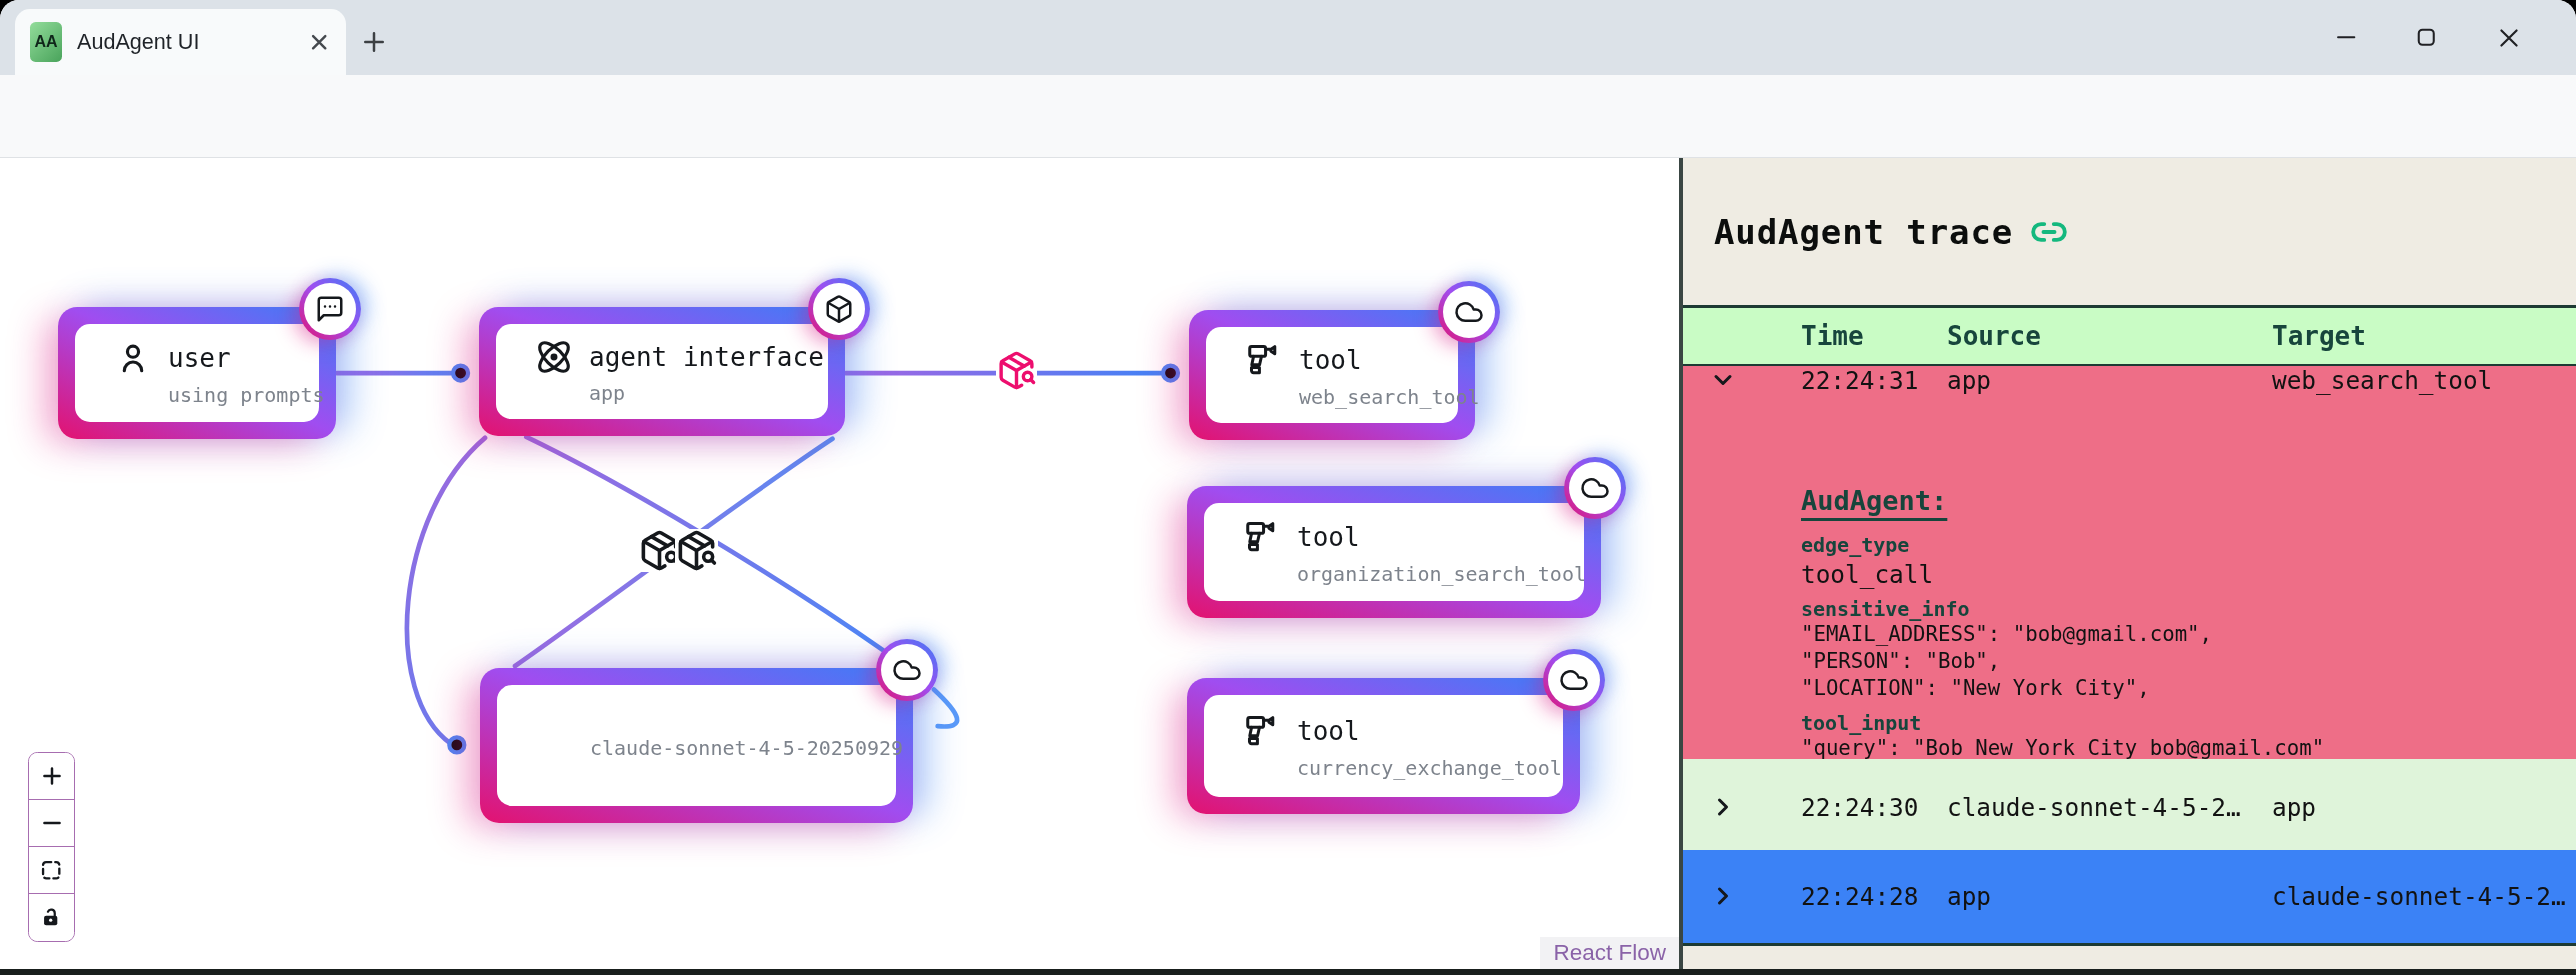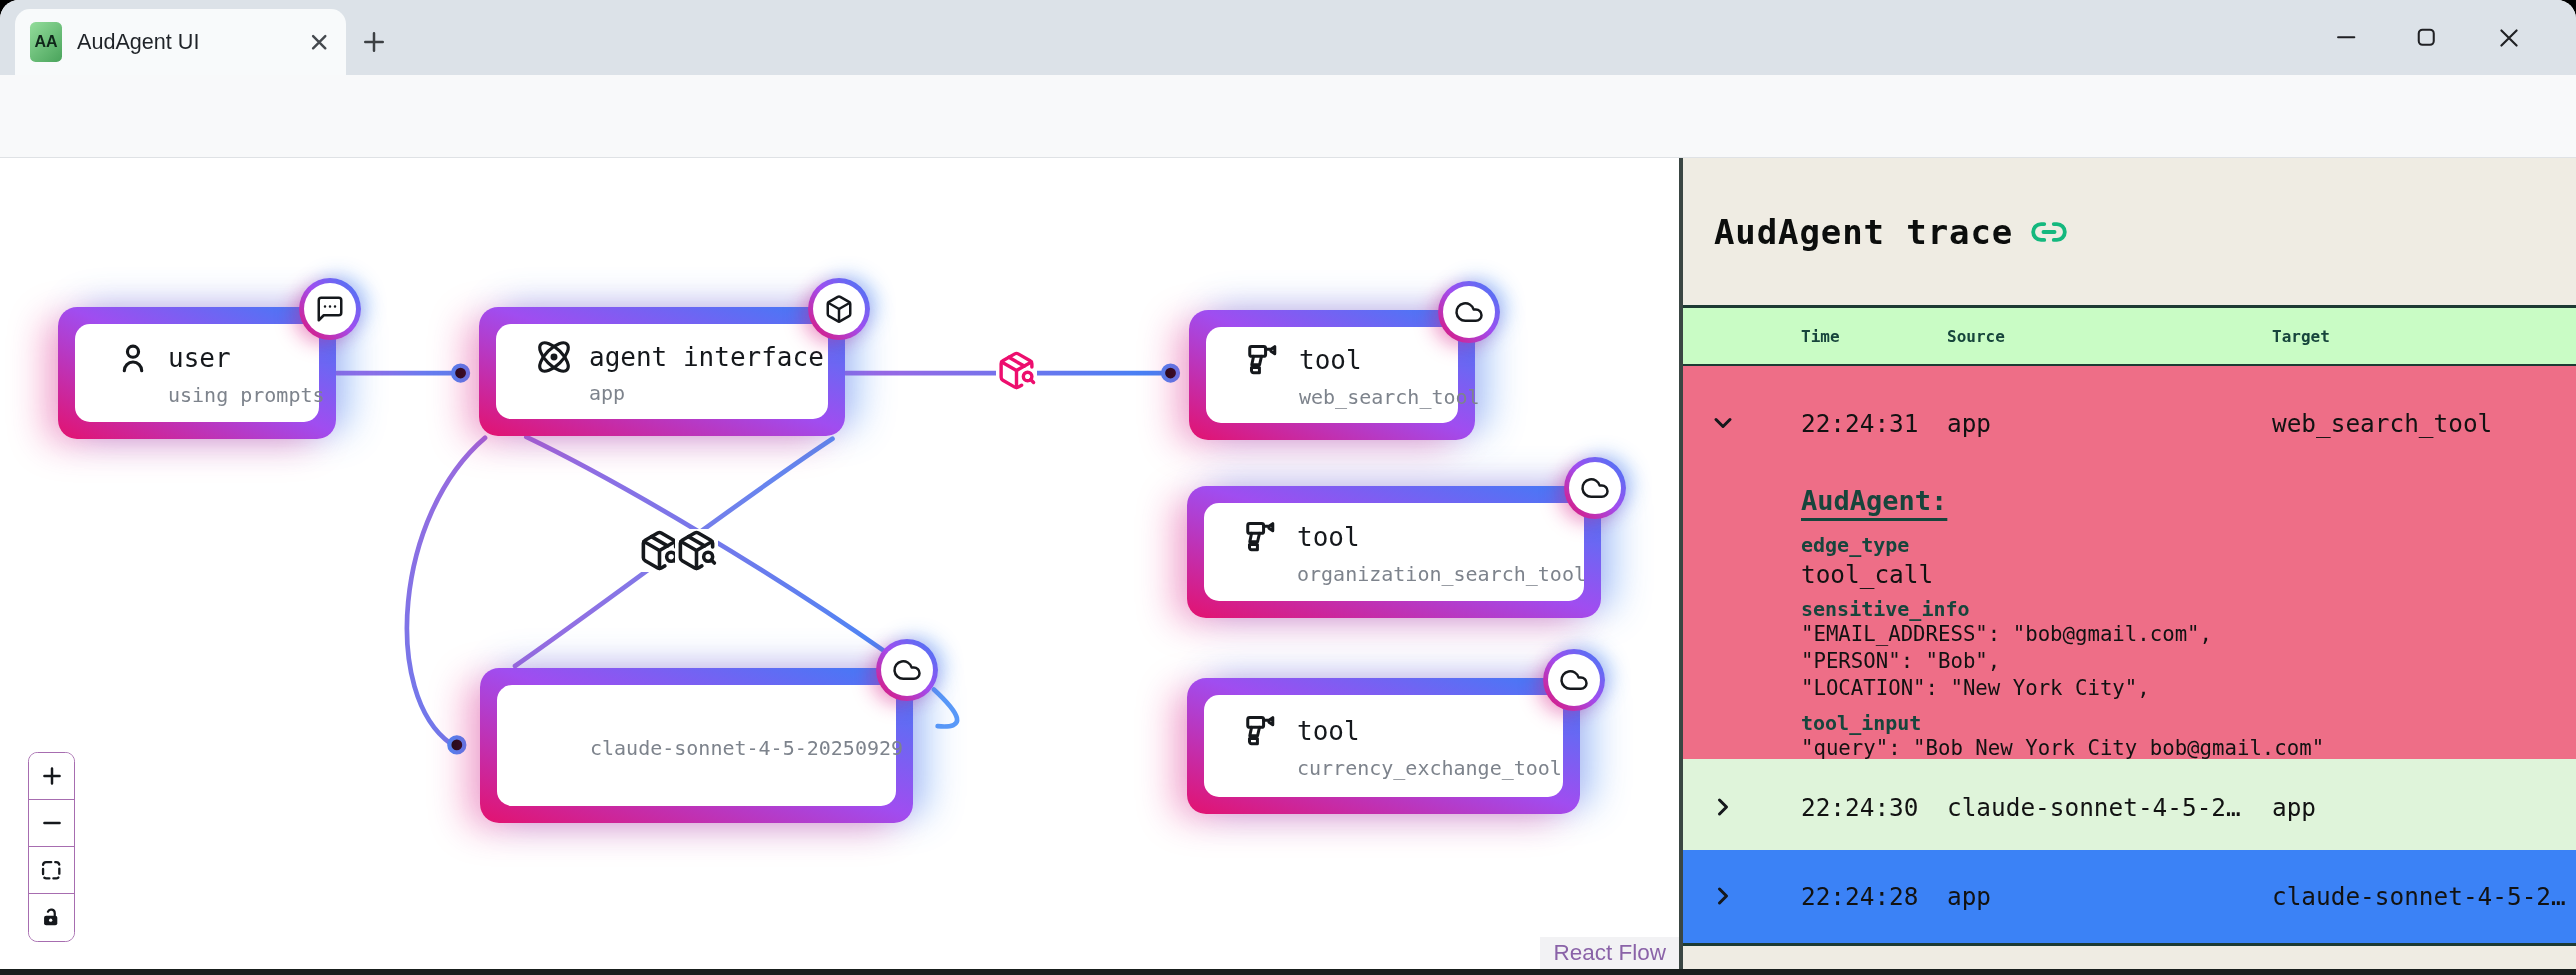--- a/index.html
+++ b/index.html
@@ -50,26 +50,26 @@
   .zbtn{width:100%;height:47px;display:flex;align-items:center;justify-content:center;background:#fff;border:none;border-bottom:1.9px solid #a76db0;padding:0;cursor:pointer;}
   .zbtn:last-child{border-bottom:none;}
 
   .attribution{position:absolute;right:0;bottom:5.6px;height:32px;background:#f2f2f4;display:flex;align-items:center;padding:0 13px;font-size:22.5px;color:#8a63a8;z-index:40;}
 
   
   .panel{position:absolute;left:1683px;top:0;width:893px;height:817px;background:#efece3;font-family:"DejaVu Sans Mono",monospace;}
   .phead{height:147px;display:flex;align-items:center;padding-left:31px;gap:17px;}
   .ptitle{font-size:34px;font-weight:bold;color:#0c0e0d;letter-spacing:0.9px;}
   .thead{height:61px;background:#c9fcc5;border-top:3.8px solid #1d3a33;border-bottom:2.8px solid #1d3a33;display:grid;grid-template-columns:118px 146px 325px 1fr;align-items:center;}
-  .thead span{font-size:16px;font-weight:bold;color:#17453c;}
+  .thead span{font-size:26px;font-weight:bold;color:#17453c;}
   .trow-grid{display:grid;grid-template-columns:118px 146px 325px 1fr;}
   .trow-grid .chv{padding-left:26px;}
   .cell{font-size:24.4px;color:#121212;white-space:nowrap;overflow:hidden;}
   .row-alert{position:relative;height:393px;background:#ee6e87;}
-  .row-alert .trow-grid{padding-top:43px;}
+  .row-alert .trow-grid{}
   .row-ok1{height:91px;background:#dff4da;}
   .row-ok2{height:96px;background:#3b82f6;border-bottom:3.8px solid #1d3a33;}
   .row-ok1 .trow-grid{padding-top:34px;}
   .row-ok2 .trow-grid{padding-top:32px;}
   .meta{position:absolute;left:118px;top:119px;}
   .meta-h{font-size:27px;font-weight:bold;color:#17453c;text-decoration:underline;text-decoration-thickness:2.8px;text-underline-offset:7.5px;margin-bottom:17px;}
   .meta-k{font-size:20px;font-weight:bold;color:#17453c;margin-top:8.5px;}
   .meta-vbig{font-size:24.4px;color:#121212;margin-top:2.8px;}
   .meta-v{font-size:20.7px;color:#121212;line-height:27px;}
 </style>

